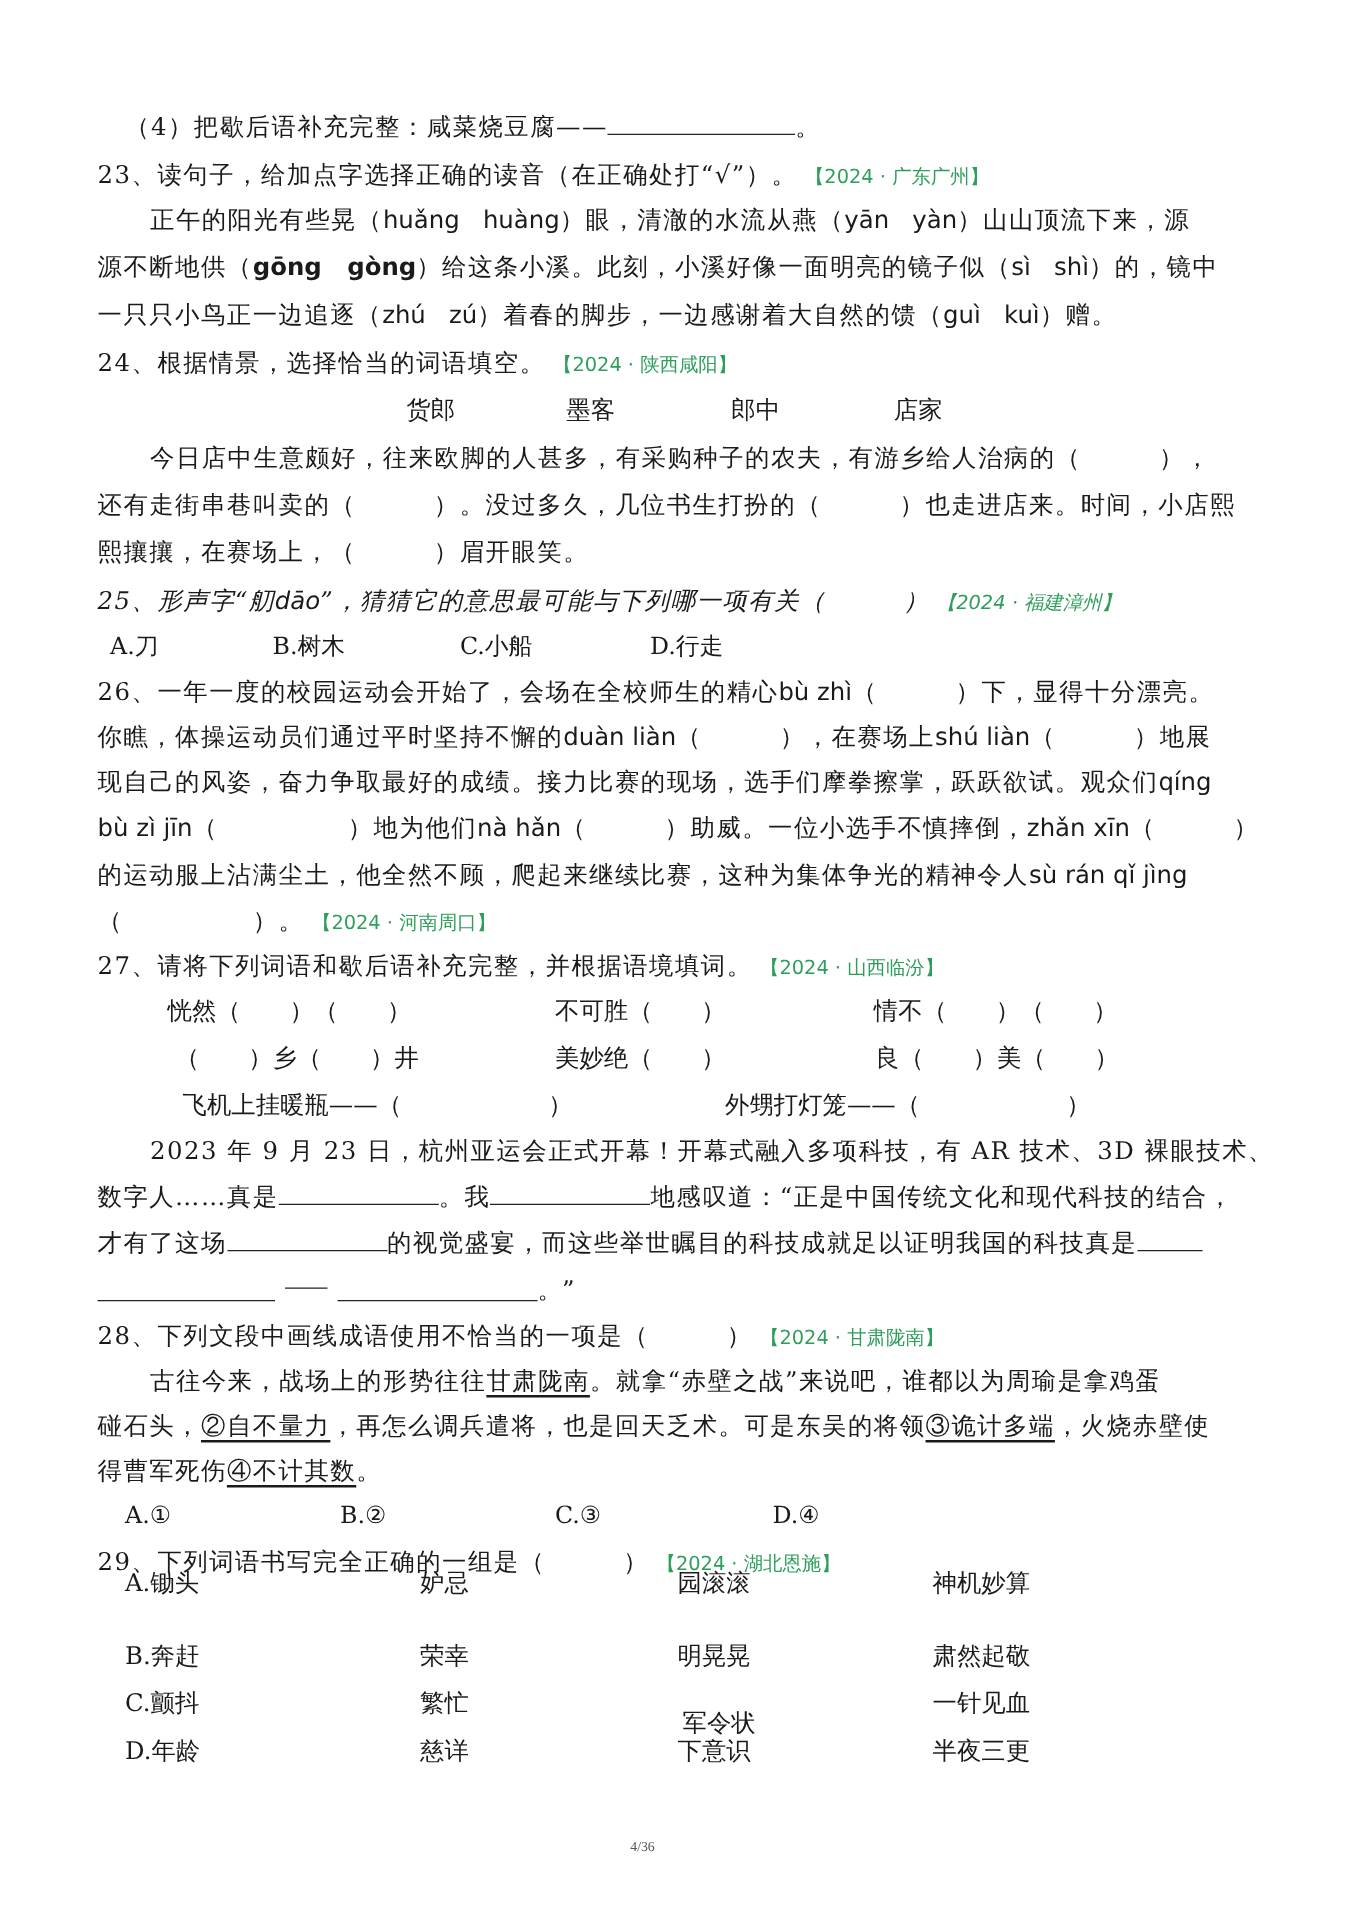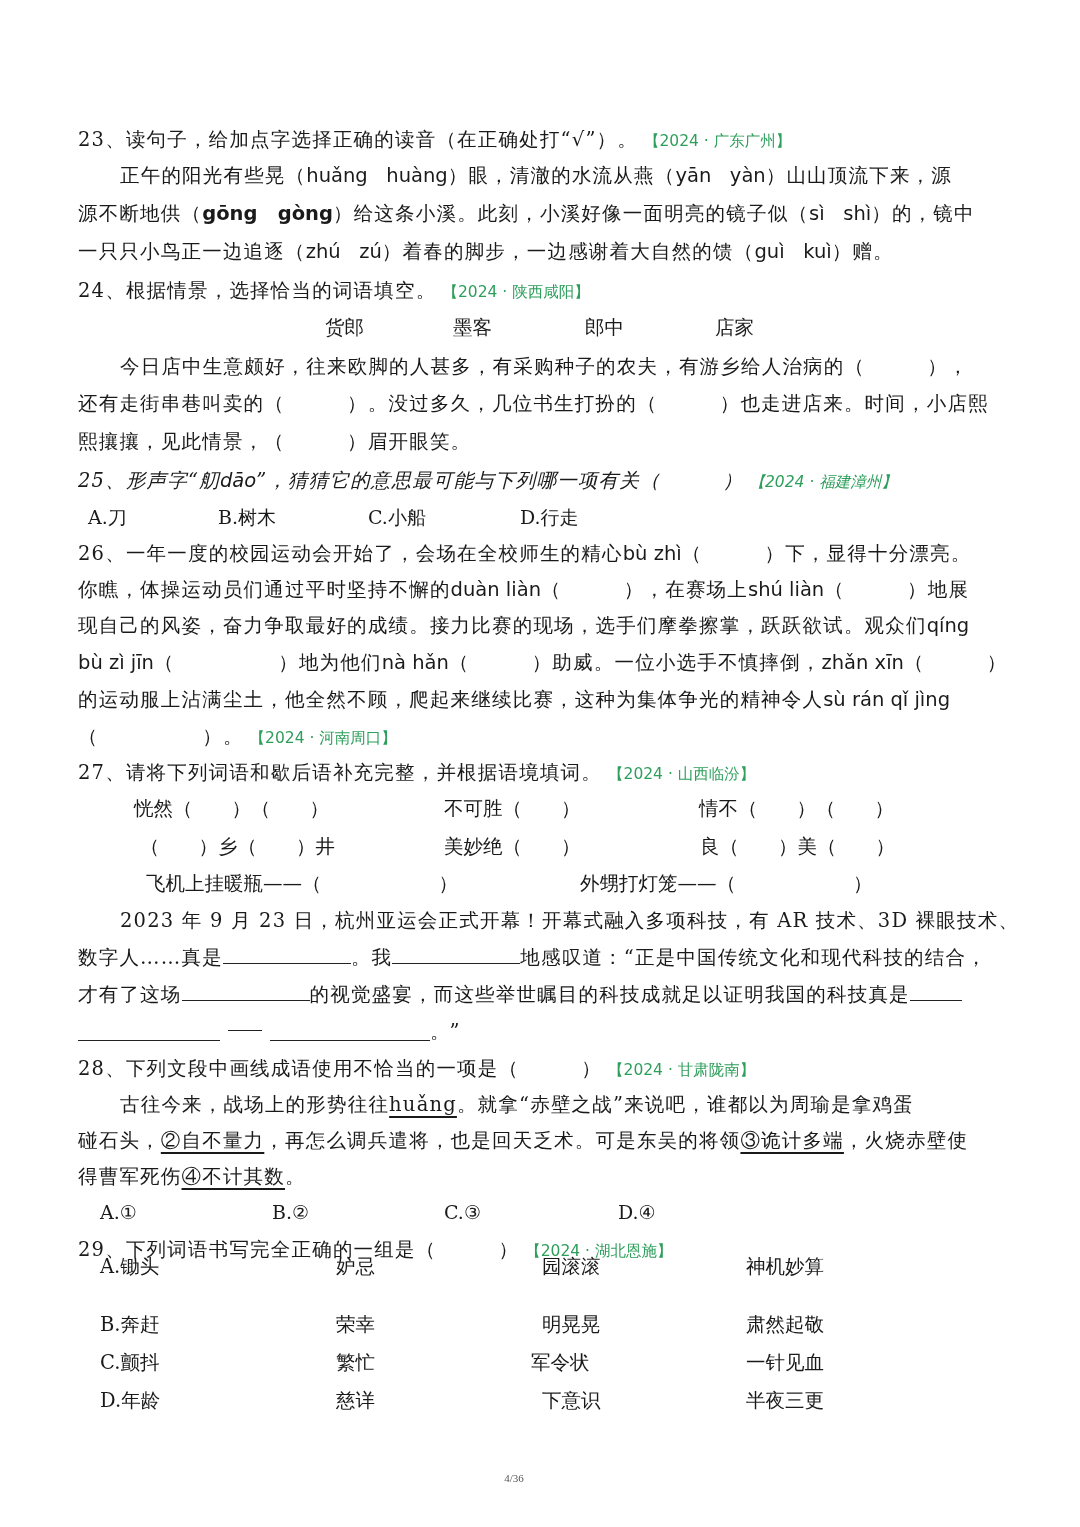--- a/index.html
+++ b/index.html
@@ -27,20 +27,23 @@
   .footer {
     position: absolute; top: 1472px; left: 0; width: 1028px; text-align: center;
     font-family: "Liberation Serif", serif; font-size: 11px; color: #555;
   }
 </style>
 </head>
 <body>
 
 <div class="page">
 
+  <div class="line" style="top:84px; left:100px;">
+    <span>（4）把歇后语补充完整：咸菜烧豆腐——</span><span class="blank" style="width:150px;"></span><span>。</span>
+  </div>
 
   <div class="line" style="top:122px;">
     <span>23、读句子，给加点字选择正确的读音（在正确处打“√”）。</span><span class="tag">【2024 · 广东广州】</span>
   </div>
   <div class="line indent" style="top:158px;">
     <span>正午的阳光有些晃（</span><span class="sans" style="white-space:pre;">huǎng   huàng</span><span>）眼，清澈的水流从燕（</span><span class="sans" style="white-space:pre;">yān   yàn</span><span>）山山顶流下来，源</span>
   </div>
   <div class="line" style="top:196px;">
     <span>源不断地供（</span><span class="sans" style="white-space:pre;font-weight:bold;">gōng   gòng</span><span>）给这条小溪。此刻，小溪好像一面明亮的镜子似（</span><span class="sans" style="white-space:pre;">sì   shì</span><span>）的，镜中</span>
   </div>
@@ -52,21 +55,21 @@
     <span>24、根据情景，选择恰当的词语填空。</span><span class="tag">【2024 · 陕西咸阳】</span>
   </div>
   <div class="abs" style="top:310px; left:325px; font-size:19.5px; line-height:36px;">
     <span class="abs" style="left:0;">货郎</span>
     <span class="abs" style="left:128px;">墨客</span>
     <span class="abs" style="left:260px;">郎中</span>
     <span class="abs" style="left:390px;">店家</span>
   </div>
   <div class="line indent" style="top:349px;">今日店中生意颇好，往来欧脚的人甚多，有采购种子的农夫，有游乡给人治病的（　　　），</div>
   <div class="line" style="top:386px;">还有走街串巷叫卖的（　　　）。没过多久，几位书生打扮的（　　　）也走进店来。时间，小店熙</div>
-  <div class="line" style="top:424px;">熙攘攘，见此情景，（　　　）眉开眼笑。</div>
+  <div class="line" style="top:424px;">熙攘攘，在赛场上，（　　　）眉开眼笑。</div>
 
   <div class="line" style="top:463px;font-style:italic;">
     <span>25、形声字“舠</span><span class="sans">dāo</span><span>”，猜猜它的意思最可能与下列哪一项有关（　　　）</span><span class="tag">【2024 · 福建漳州】</span>
   </div>
   <div class="abs" style="top:499px; left:88px; font-size:19px; line-height:36px; height:36px; width:600px;">
     <span class="abs" style="left:0;">A.刀</span>
     <span class="abs" style="left:130px;">B.树木</span>
     <span class="abs" style="left:280px;">C.小船</span>
     <span class="abs" style="left:432px;">D.行走</span>
   </div>
@@ -118,21 +121,21 @@
     <span class="abs" style="left:0; top:10px; width:142px; border-bottom:1.5px solid #222; height:16px;"></span>
     <span class="abs" style="left:150px; top:4px; width:34px; border-bottom:1.5px solid #222; height:12px;"></span>
     <span class="abs" style="left:192px; top:10px; width:160px; border-bottom:1.5px solid #222; height:16px;"></span>
     <span class="abs" style="left:352px; top:0; font-size:19.5px; line-height:36px;">。”</span>
   </div>
 
   <div class="line" style="top:1051px;">
     <span>28、下列文段中画线成语使用不恰当的一项是（　　　）</span><span class="tag">【2024 · 甘肃陇南】</span>
   </div>
   <div class="line indent" style="top:1087px;">
-    <span>古往今来，战场上的形势往往</span><span class="u">huǎng</span><span>。就拿“赤壁之战”来说吧，谁都以为周瑜是拿鸡蛋</span>
+    <span>古往今来，战场上的形势往往</span><span class="u">甘肃陇南</span><span>。就拿“赤壁之战”来说吧，谁都以为周瑜是拿鸡蛋</span>
   </div>
   <div class="line" style="top:1123px;">
     <span>碰石头，</span><span class="u">②自不量力</span><span>，再怎么调兵遣将，也是回天乏术。可是东吴的将领</span><span class="u">③诡计多端</span><span>，火烧赤壁使</span>
   </div>
   <div class="line" style="top:1159px;">
     <span>得曹军死伤</span><span class="u">④不计其数</span><span>。</span>
   </div>
   <div class="abs" style="top:1194px; left:100px; font-size:19px; line-height:36px; height:36px; width:700px;">
     <span class="abs" style="left:0;">A.①</span>
     <span class="abs" style="left:172px;">B.②</span>
@@ -151,21 +154,21 @@
   </div>
   <div class="abs" style="top:1307px; left:100px; font-size:19.5px; line-height:36px; height:36px; width:800px;">
     <span class="abs" style="left:0;">B.奔赶</span>
     <span class="abs" style="left:236px;">荣幸</span>
     <span class="abs" style="left:442px;">明晃晃</span>
     <span class="abs" style="left:646px;">肃然起敬</span>
   </div>
   <div class="abs" style="top:1345px; left:100px; font-size:19.5px; line-height:36px; height:36px; width:800px;text-decoration:underline;">
     <span class="abs" style="left:0;">C.颤抖</span>
     <span class="abs" style="left:236px;">繁忙</span>
-    <span class="abs" style="left:431px;">军令状</span>
+    <span class="abs" style="left:446px;margin-top:16px;">军令状</span>
     <span class="abs" style="left:646px;">一针见血</span>
   </div>
   <div class="abs" style="top:1383px; left:100px; font-size:19.5px; line-height:36px; height:36px; width:800px;">
     <span class="abs" style="left:0;">D.年龄</span>
     <span class="abs" style="left:236px;">慈详</span>
     <span class="abs" style="left:442px;">下意识</span>
     <span class="abs" style="left:646px;">半夜三更</span>
   </div>
 
   <div class="footer">4/36</div>

